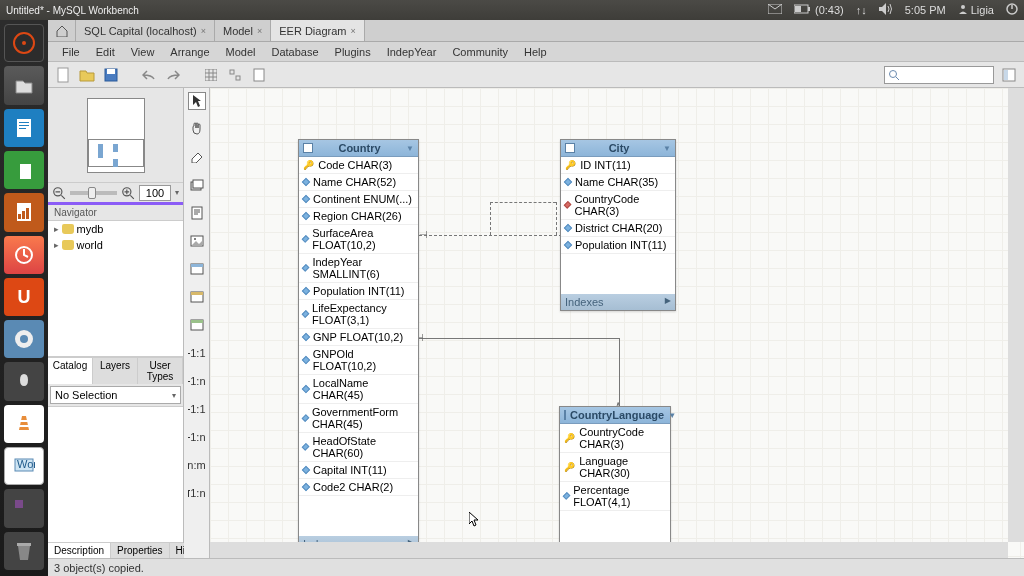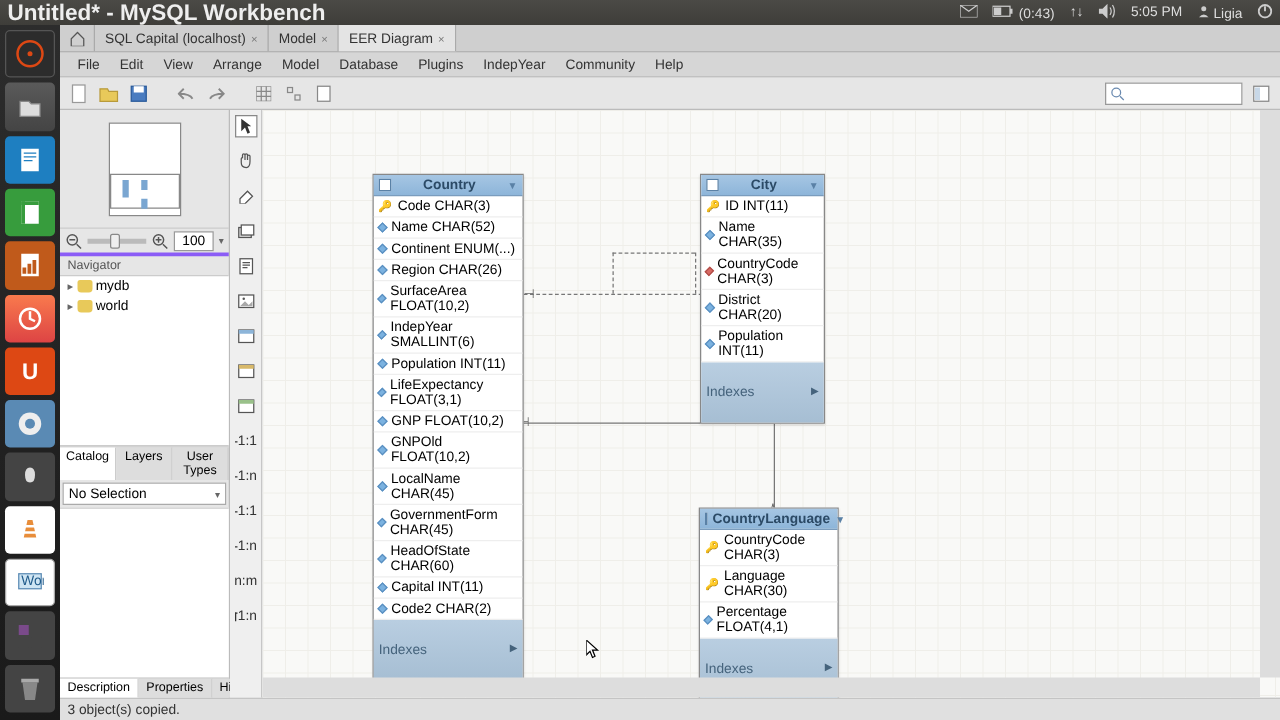--- a/index.html
+++ b/index.html
@@ -1,19 +1,19 @@
 <!DOCTYPE html>
 <html><head>
 <meta charset="utf-8">
 <style>
 * { margin: 0; padding: 0; box-sizing: border-box; font-family: "Liberation Sans", Arial, sans-serif; font-size: 11px; }
 body { background: #3c3c3c; width: 1024px; height: 576px; overflow: hidden; }
 
 .topbar { height: 20px; background: linear-gradient(#4b4a46, #3e3d39); color: #eee; display: flex; align-items: center; padding: 0 6px; }
-.topbar-title { font-weight: bold; font-size: 18px; }
+.topbar-title { font-weight: normal; font-size: 10px; }
 .topbar-right { margin-left: auto; display: flex; gap: 12px; align-items: center; }
 .topbar-right span, .topbar-right svg { color: #ddd; }
 
 .launcher { position: absolute; left: 0; top: 20px; width: 48px; height: 556px; background: linear-gradient(#2c2c2c,#1a1a1a); display: flex; flex-direction: column; align-items: center; padding-top: 4px; gap: 4px; }
 .launcher-icon { width: 40px; height: 40px; border-radius: 4px; display:flex; align-items:center; justify-content:center; font-size:10px; color:#fff; }
 .ic-dash{ background:#2c2c2c; border:1px solid #555; }
 .ic-dash .circ{width:22px;height:22px;border:2px solid #dd4814;border-radius:50%;display:flex;align-items:center;justify-content:center;}
 .ic-dash .circ::before{content:"";width:4px;height:4px;background:#dd4814;border-radius:50%;}
 .ic-home{ background:linear-gradient(#5a5a5a,#444); }
 .ic-doc{ background:#1e7fc1; }
@@ -77,21 +77,21 @@
 .entity{ position:absolute; border:1px solid #888; background:#fff; font-size:10px; box-shadow:0 1px 2px rgba(0,0,0,.15); }
 .entity .ehdr{ background:linear-gradient(#a6c6e3,#8db5d9); border-bottom:1px solid #7a9cbd; padding:2px 4px; display:flex; align-items:center; gap:4px; }
 .entity .ehdr .eicon{ width:10px;height:10px; background:#fff; border:1px solid #5a81a6; }
 .entity .ehdr .etitle{ font-weight:bold; color:#2b4a66; flex:1;text-align:center; }
 .entity .ehdr .earr{ color:#5a81a6; font-size:8px; }
 .entity .col{ padding:2px 4px; border-bottom:1px solid #eee; display:flex; align-items:center; gap:4px; }
 .entity .col .dia{ width:6px;height:6px; transform:rotate(45deg); background:#d6a84a; border:1px solid #b88e2e; }
 .entity .col .dia.red{ background:#d86a64; border-color:#b04d48; }
 .entity .col .dia.blue{ background:#7bb2e0; border-color:#5a8fc0; }
 .entity .col .key{ color:#c9a22a; font-size:9px; }
-.entity .idx{ background:linear-gradient(#b9cee1,#a6bed3); padding:18px 4px; color:#45637c; display:flex; justify-content:space-between; }
+.entity .idx{ background:linear-gradient(#b9cee1,#a6bed3); padding:2px 4px; color:#45637c; display:flex; justify-content:space-between;margin-top:40px; }
 .relation{ position:absolute; border-top:1px solid #777; }
 .relation.dashed{ border-top:1px dashed #777; }
 .vline{ position:absolute; border-left:1px solid #777; }
 .vline.dashed{ border-left:1px dashed #777; }
 .crow{ position:absolute; color:#666; font-size:10px; }
 
 .hscroll{ position:absolute; bottom:0; left:0; right:16px; height:16px; background:#ddd; }
 .vscroll{ position:absolute; right:0; top:0; bottom:16px; width:16px; background:#ddd; }
 
 .status{ height:18px; background:#e0e0e0; border-top:1px solid #bbb; padding:0 6px; display:flex; align-items:center; color:#333; }
@@ -534,21 +534,21 @@
               <div class="dia blue"></div>
               <span>Code2 CHAR(2)</span>
             </div>
           </div>
         <div class="idx">
             <span>Indexes</span>
             <span style="font-size:8px;">▶</span>
           </div>
       </div>
 
-      <div class="entity" style="left:350px; top:51px; width:100px;">
+      <div class="entity" style="left:350px; top:51px; width:116px;">
         <div class="ehdr">
             <div class="eicon"></div>
             <span class="etitle">City</span>
             <span class="earr">▼</span>
           </div>
         <div id="city-cols">
             <div class="col">
               <span class="key">🔑</span>
               <span>ID INT(11)</span>
             </div>

